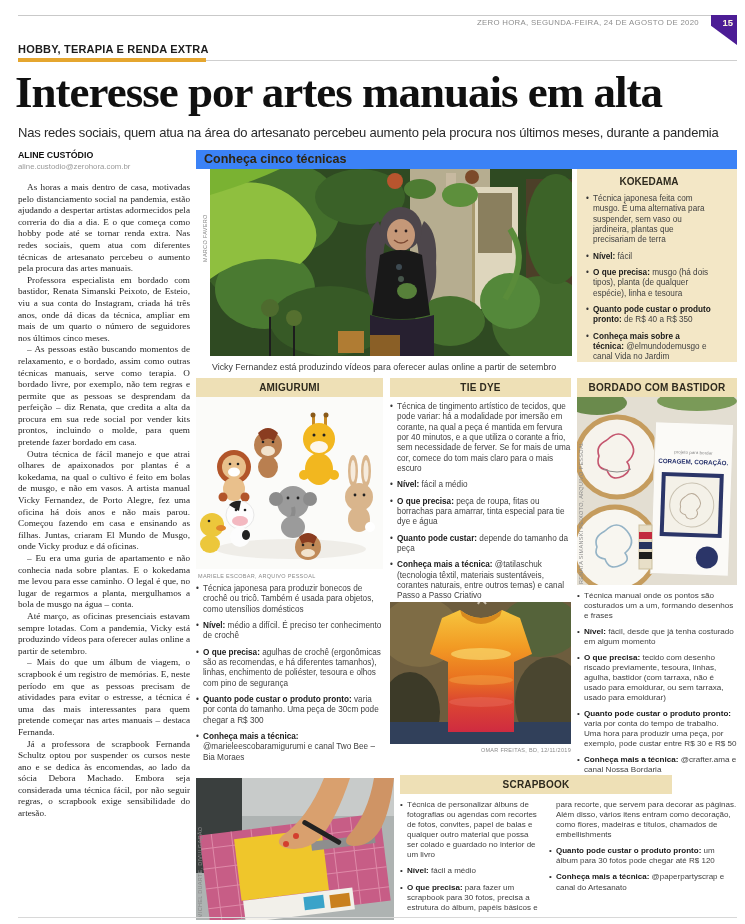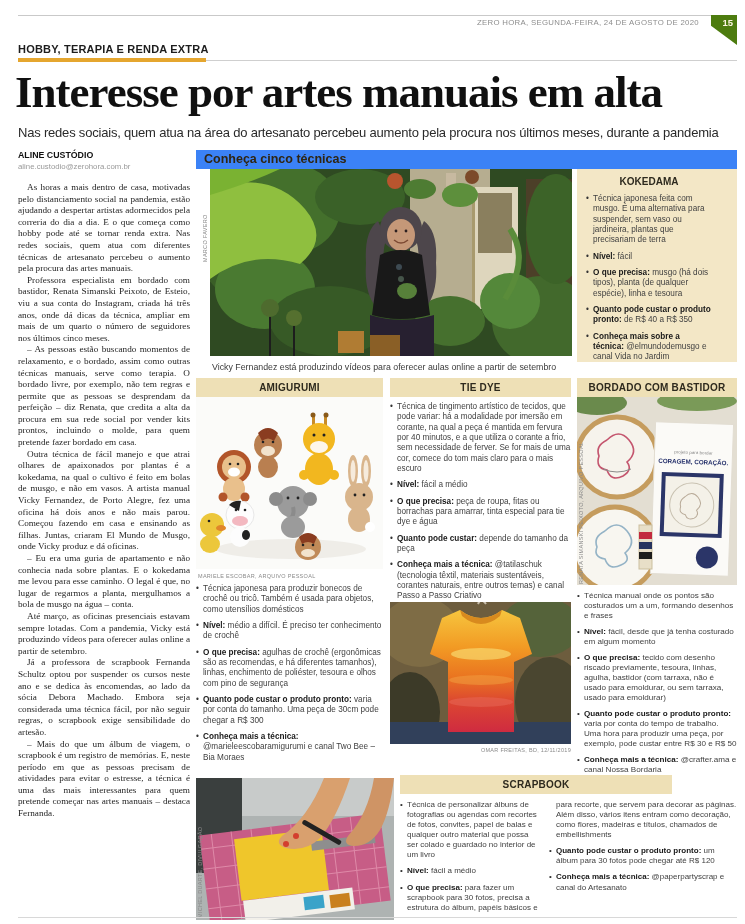--- a/index.html
+++ b/index.html
@@ -3,21 +3,21 @@
 <meta charset="utf-8">
 <style>
   html,body{margin:0;padding:0;background:#e9e9e9;}
   .page{position:relative;width:745px;height:924px;background:#ffffff;margin:0 auto;overflow:hidden;
         font-family:"Liberation Sans",sans-serif;color:#222;}
   .abs{position:absolute;}
 
   
   .top-rule{left:18px;top:15px;width:719px;height:1px;background:#c9c9c9;}
   .top-date{right:46px;top:18px;font-size:7.8px;letter-spacing:.3px;color:#8d8d8d;}
-  .page-flag{right:8px;top:15px;width:26px;height:30px;background:#4d7c0f;
+  .page-flag{right:8px;top:15px;width:26px;height:30px;background:#4c1d95;
              clip-path:polygon(0 0,100% 0,100% 100%,0 36%);}
   .page-flag span{position:absolute;top:2px;right:4px;font-size:9.5px;font-weight:bold;color:#fdf6e2;}
 
   
   .kicker{left:18px;top:43px;font-size:11px;font-weight:bold;color:#1d1d1d;letter-spacing:.2px;}
   .kicker-bar{left:18px;top:58px;width:188px;height:4px;background:#e5a62f;z-index:2;}
   .kicker-rule{left:18px;top:60px;width:719px;height:1px;background:#cfcfcf;}
   .headline{left:15px;top:66px;width:722px;font-family:"Liberation Serif",serif;font-weight:600;
             font-size:45px;letter-spacing:-1px;color:#101010;}
   .deck{left:18px;top:125px;width:719px;font-size:13px;letter-spacing:-.2px;color:#2a2a2a;}
@@ -105,23 +105,23 @@
         <p class="para">Professora especialista em bordado com bastidor, Renata Simanski Peixoto, de Esteio, viu a sua conta do Instagram, criada há três anos, onde dá dicas da técnica, ampliar em mais de um quarto o número de seguidores nos últimos cinco meses.</p>
 
         <p class="para">– As pessoas estão buscando momentos de relaxamento, e o bordado, assim como outras técnicas manuais, serve como terapia. O bordado livre, por exemplo, não tem regras e permite que as pessoas se desprendam da perfeição – diz Renata, que credita a alta da procura em sua rede social por vender kits prontos, incluindo o molde, para quem pretende fazer bordado em casa.</p>
 
         <p class="para">Outra técnica de fácil manejo e que atrai olhares de apaixonados por plantas é a kokedama, na qual o cultivo é feito em bolas de musgo, e não em vasos. A artista manual Vicky Fernandez, de Porto Alegre, fez uma oficina há dois anos e não mais parou. Começou fazendo em casa e ensinando as filhas. Juntas, criaram El Mundo de Musgo, onde Vicky produz e dá oficinas.</p>
 
         <p class="para">– Eu era uma guria de apartamento e não conhecia nada sobre plantas. E o kokedama me levou para esse caminho. O legal é que, no lugar de regarmos a planta, mergulhamos a bola de musgo na água – conta.</p>
 
         <p class="para">Até março, as oficinas presenciais estavam sempre lotadas. Com a pandemia, Vicky está produzindo vídeos para oferecer aulas online a partir de setembro.</p>
 
+        <p class="para">– Mais do que um álbum de viagem, o scrapbook é um registro de memórias. E, neste período em que as pessoas precisam de atividades para evitar o estresse, a técnica é uma das mais interessantes para quem pretende começar nas artes manuais – destaca Fernanda.</p>
+
         <p class="para">Já a professora de scrapbook Fernanda Schultz optou por suspender os cursos neste ano e se dedica às encomendas, ao lado da sócia Debora Machado. Embora seja considerada uma técnica fácil, por não seguir regras, o scrapbook exige sensibilidade do artesão.</p>
-
-        <p class="para">– Mais do que um álbum de viagem, o scrapbook é um registro de memórias. E, neste período em que as pessoas precisam de atividades para evitar o estresse, a técnica é uma das mais interessantes para quem pretende começar nas artes manuais – destaca Fernanda.</p>
       </div>
   </div>
 
   <div class="abs feature-bar">Conheça cinco técnicas</div>
 
   <div class="abs main-photo">
     <svg viewBox="0 0 362 187" preserveAspectRatio="none">
       <rect width="362" height="187" fill="#2f4a22"></rect>
       <rect x="200" y="0" width="80" height="140" fill="#b6ad90"></rect>
       <rect x="262" y="18" width="46" height="122" fill="#ded6bd"></rect>

